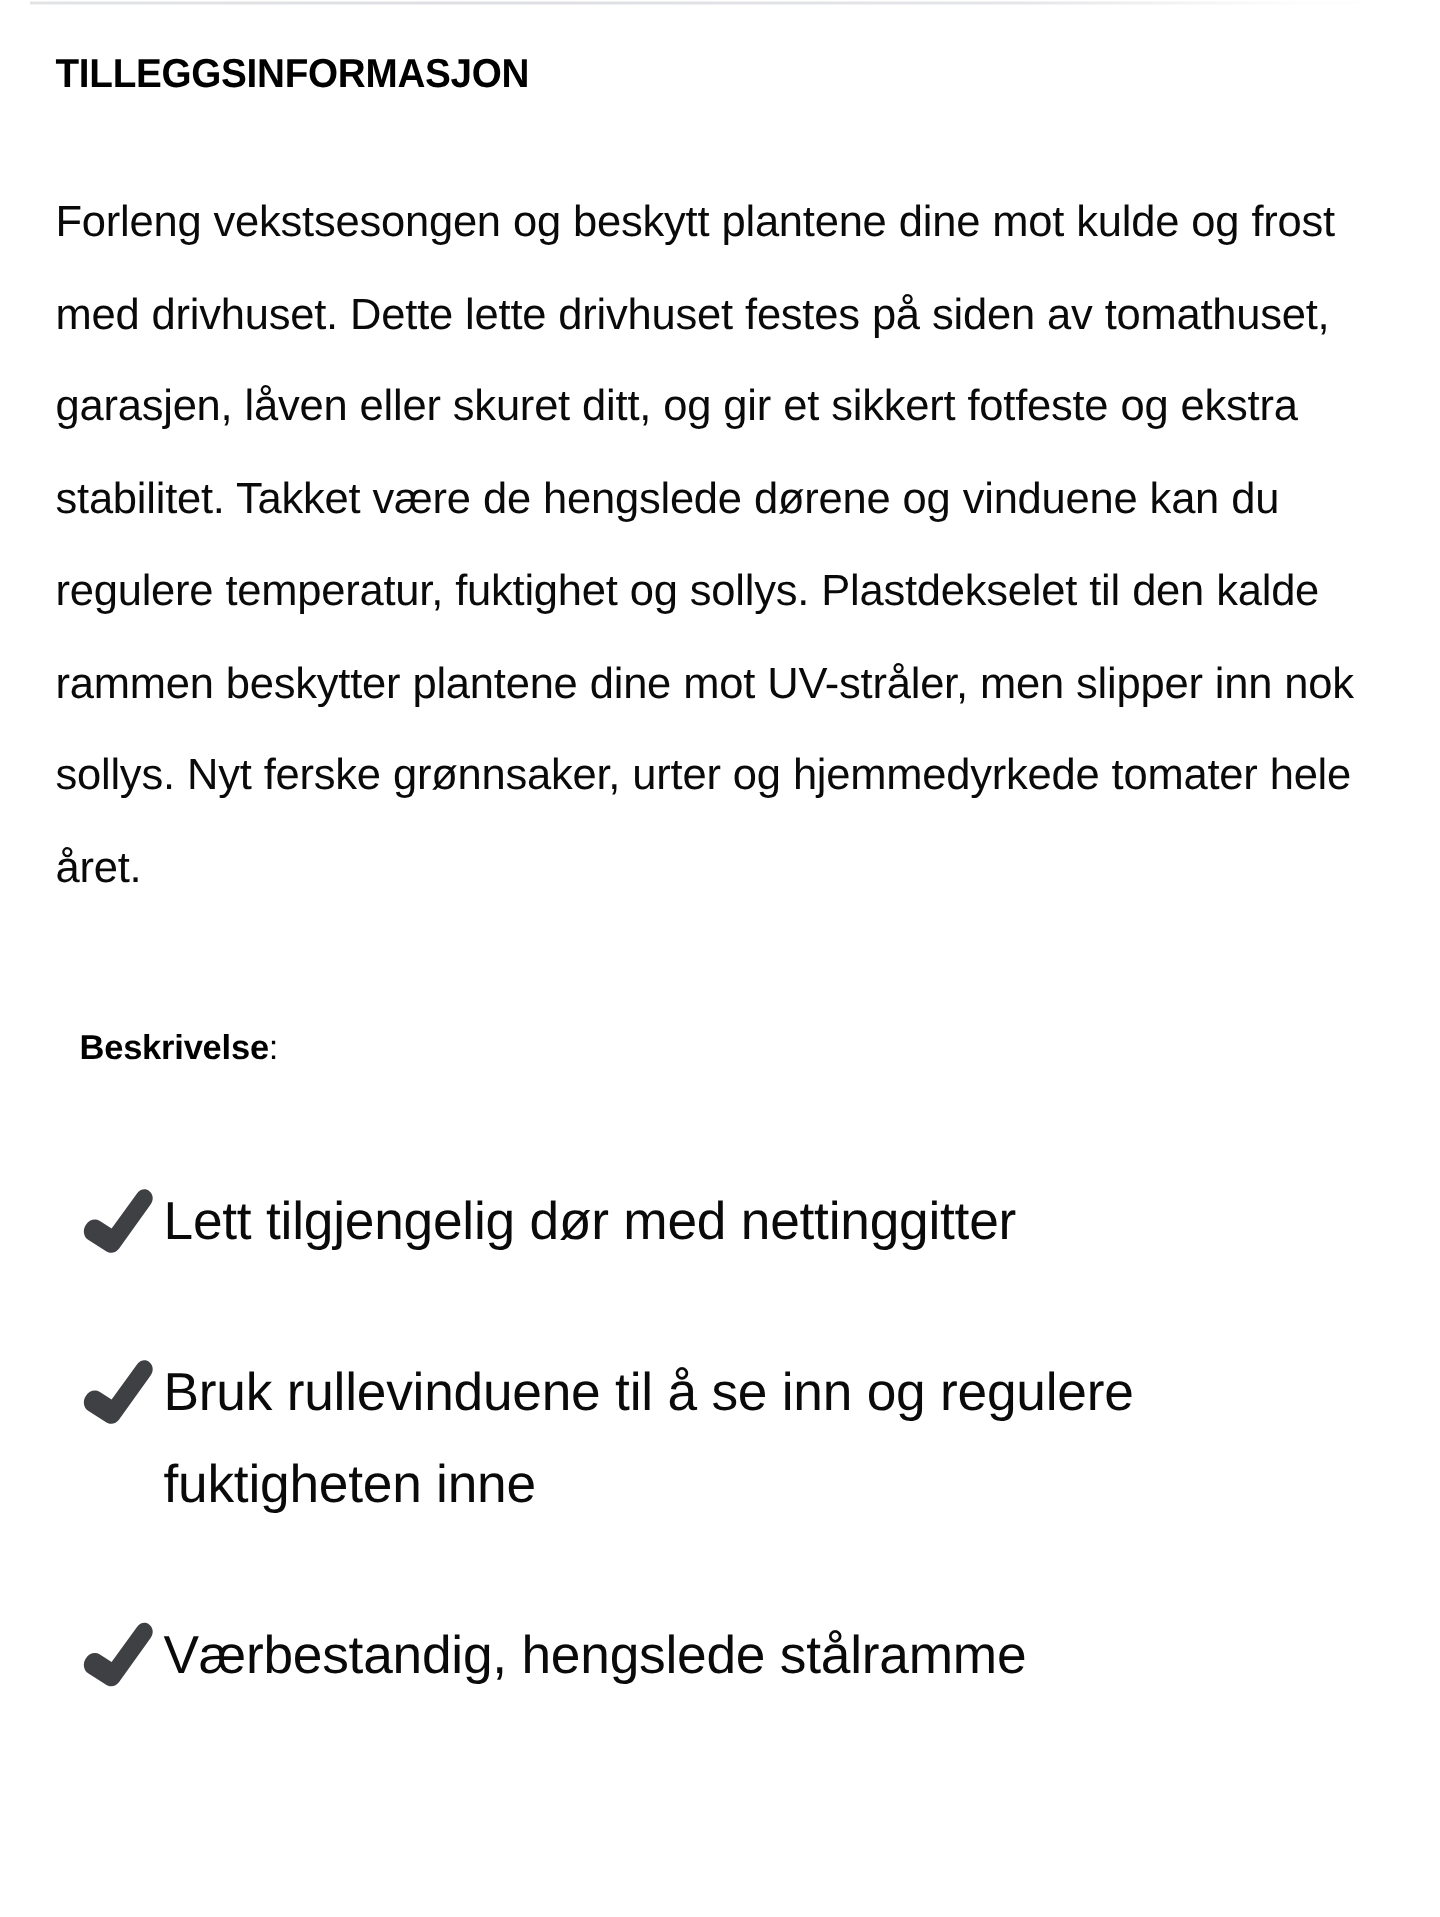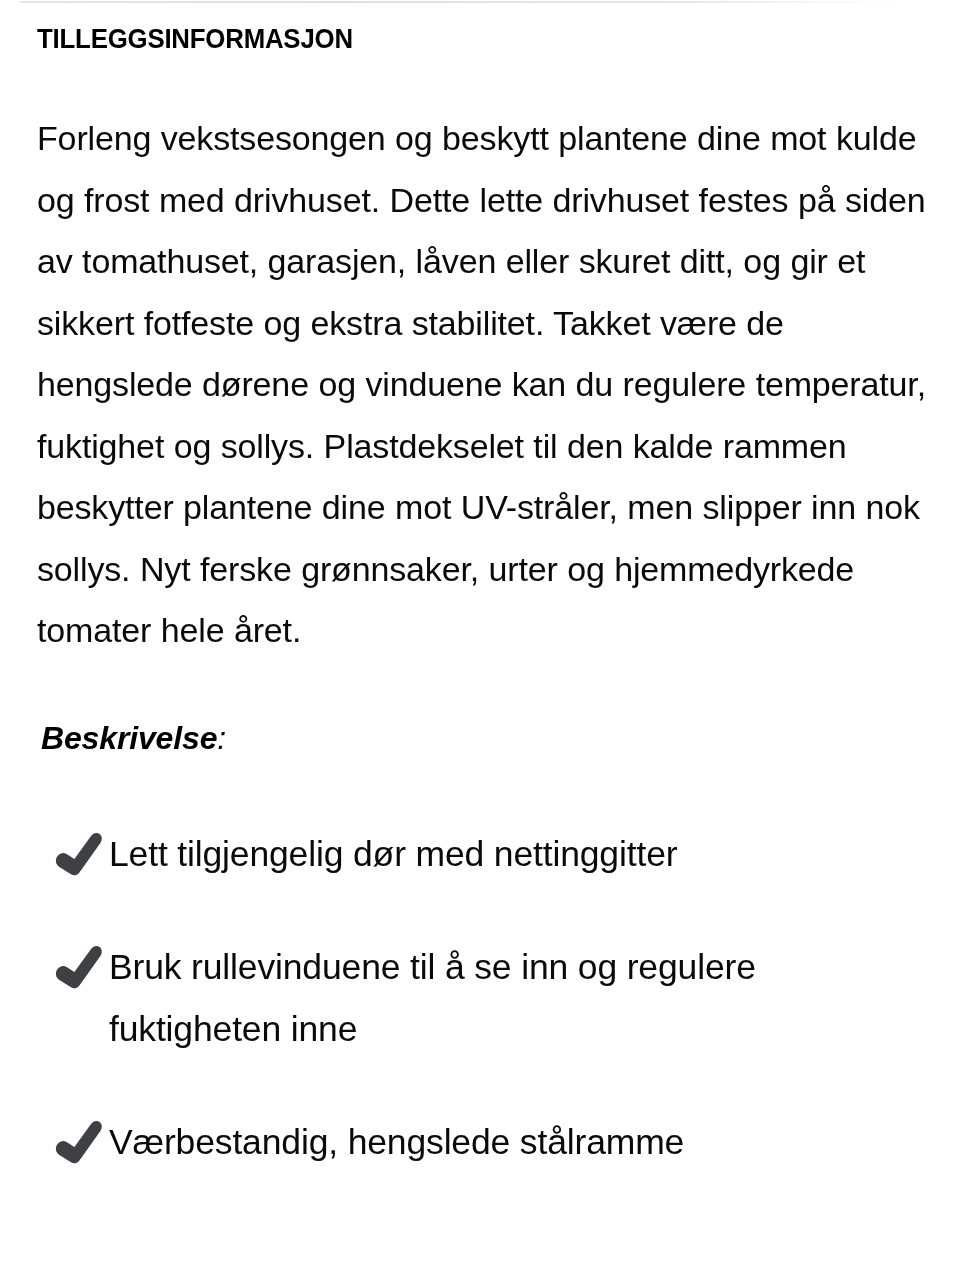--- a/index.html
+++ b/index.html
@@ -35,55 +35,54 @@
                 rgba(225,226,228,0.95) 0%,
                 rgba(222,223,226,1) 35%,
                 rgba(226,227,230,0.9) 72%,
                 rgba(243,244,245,0.25) 92%,
                 rgba(255,255,255,0) 100%);
   }
 
   .content {
     position: absolute;
     left: 37px;
-    top: 2px;
+    top: 12px;
     width: 890px;
   }
 
   .section-title {
     font-size: 27px;
     font-weight: 700;
     letter-spacing: -0.2px;
     color: #000000;
     margin: 0;
     padding-top: 22px;
     line-height: 30px;
     transform: scaleX(0.955);
     transform-origin: left center;
     white-space: nowrap;
   }
 
   .body-copy {
     margin: 0;
     padding-top: 54px;
-    font-size: 34px;
+    font-size: 29px;
     line-height: 61.5px;
     color: #0a0a0a;
     letter-spacing: -0.15px;
     text-align: left;
     word-spacing: 0.2px;
   }
 
   .subhead {
-    margin: 4px;
+    margin: 16px;
     padding-top: 49px;
-    font-size: 32px;
+    font-size: 23px;
     line-height: 46px;
     letter-spacing: -0.15px;
-    font-style: italic;
   }
   .subhead .strong { font-weight: 700; }
   .subhead .colon  { font-weight: 400; }
 
   .feature-list {
     list-style: none;
     margin: 16px;
     padding: 0;
     padding-top: 47px;
   }

